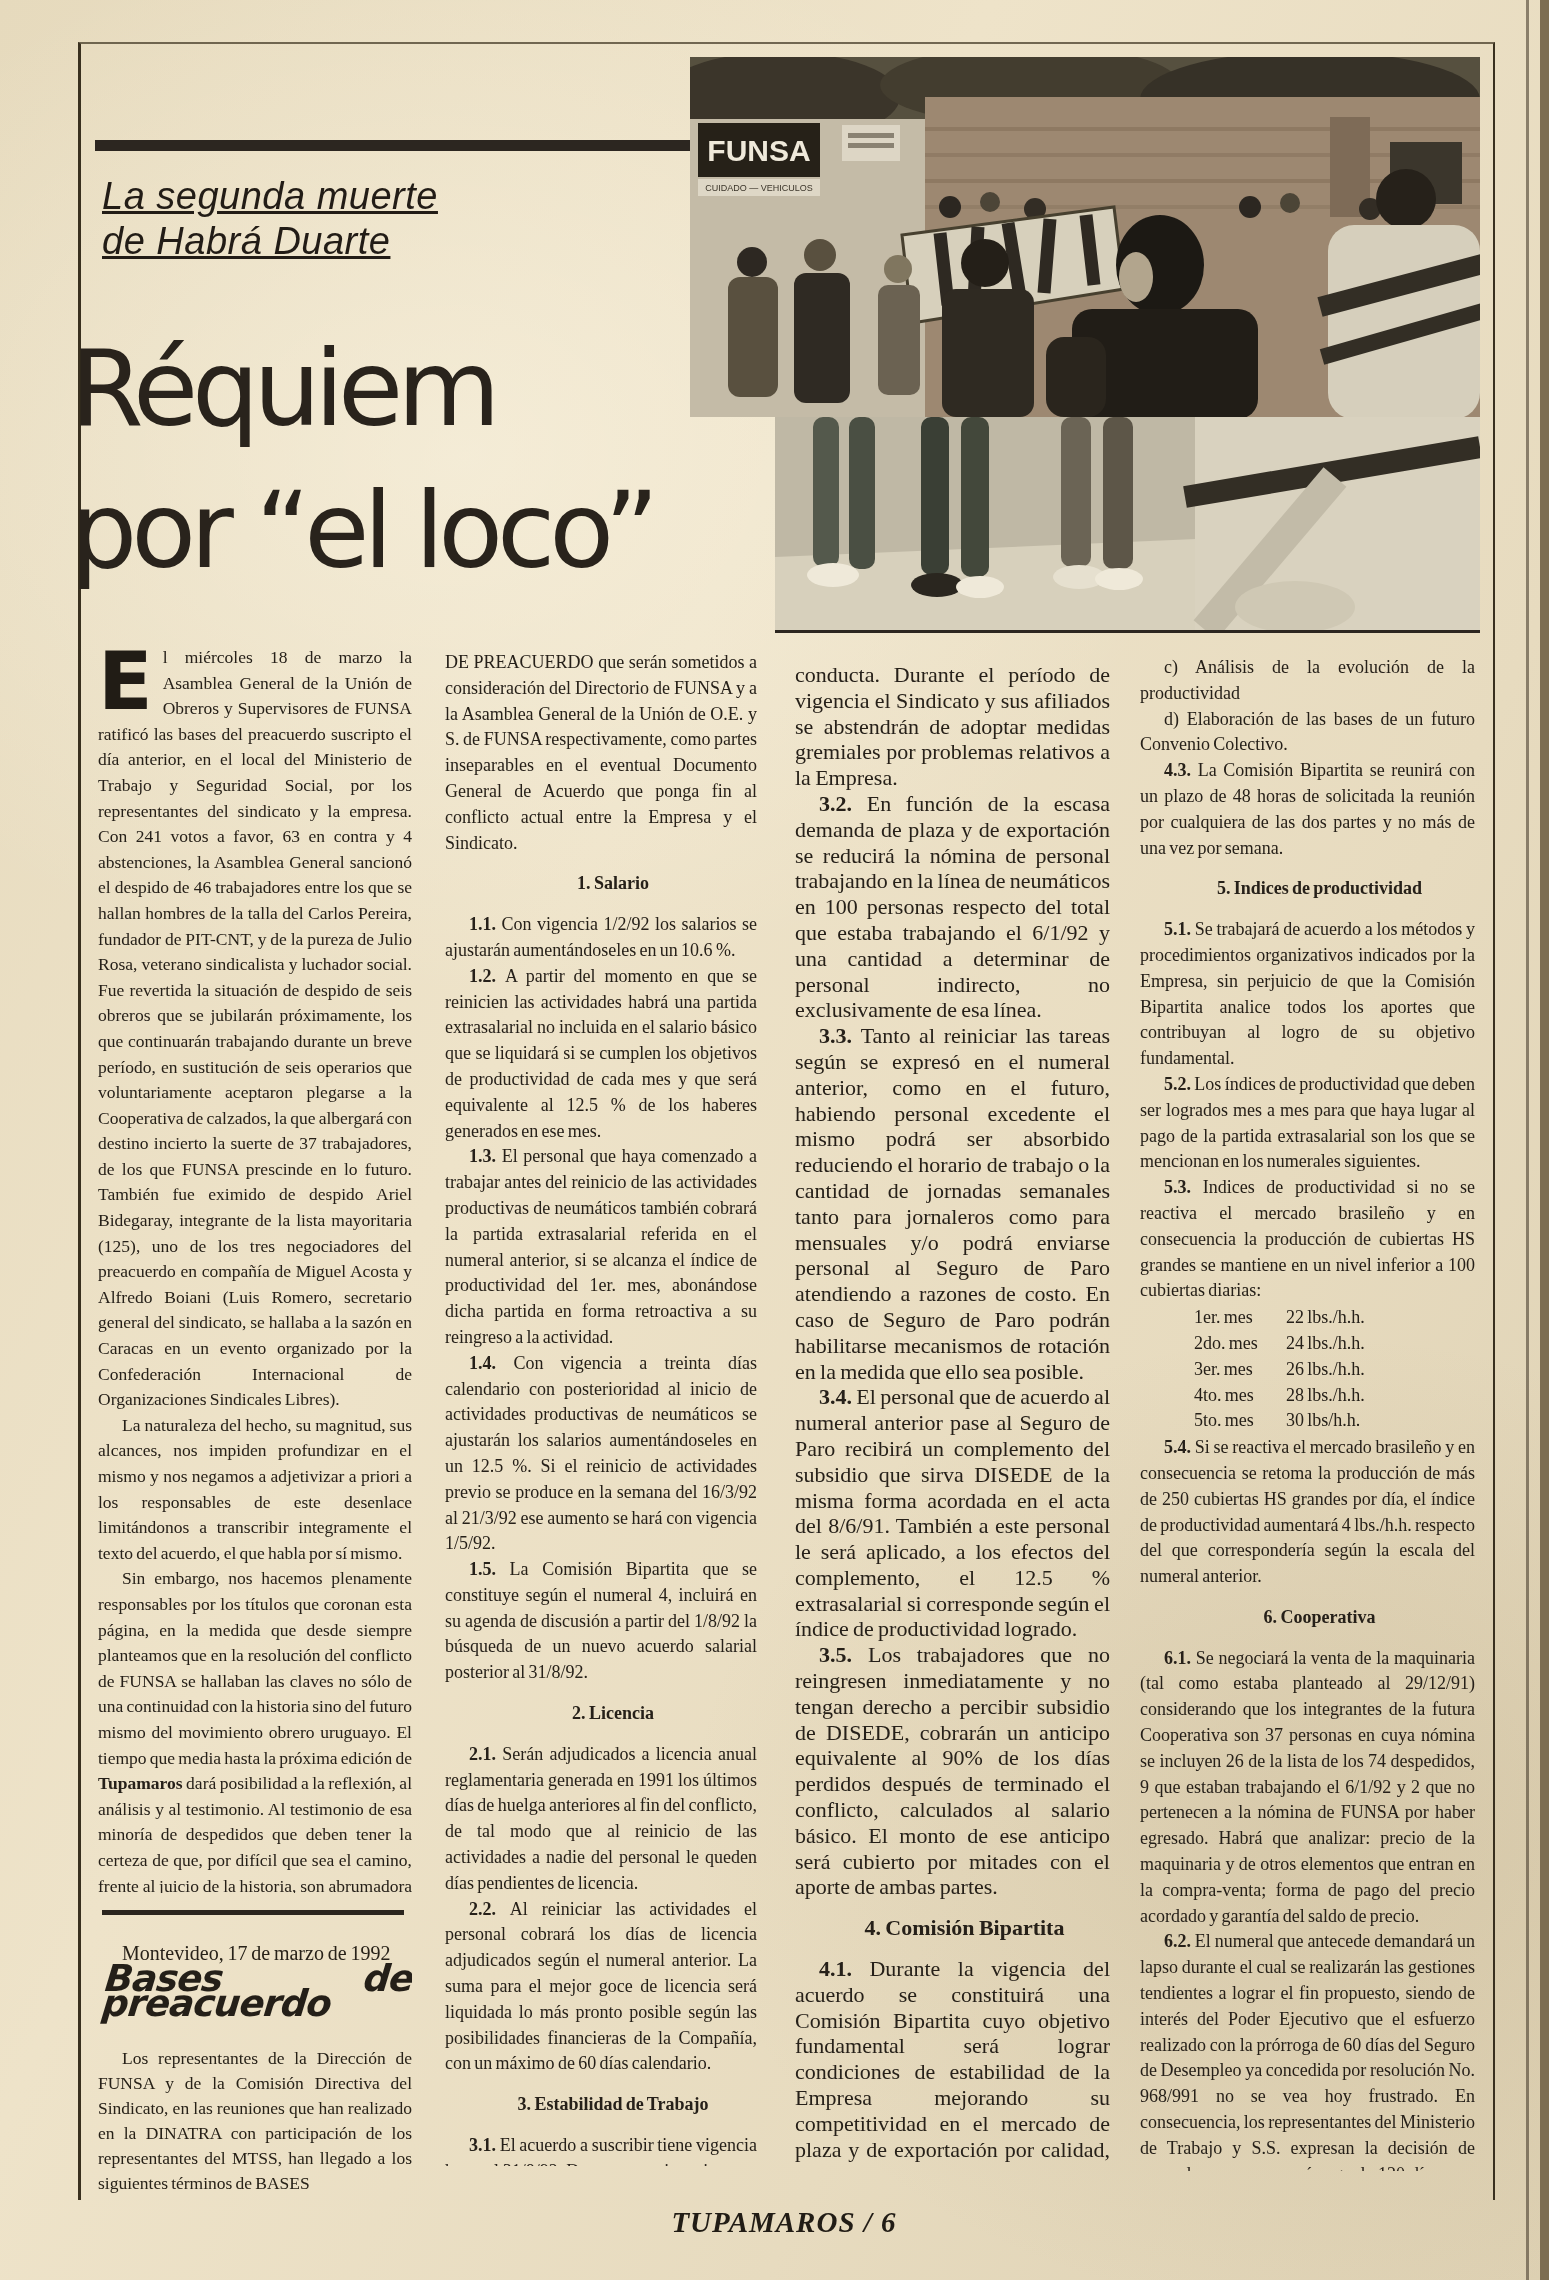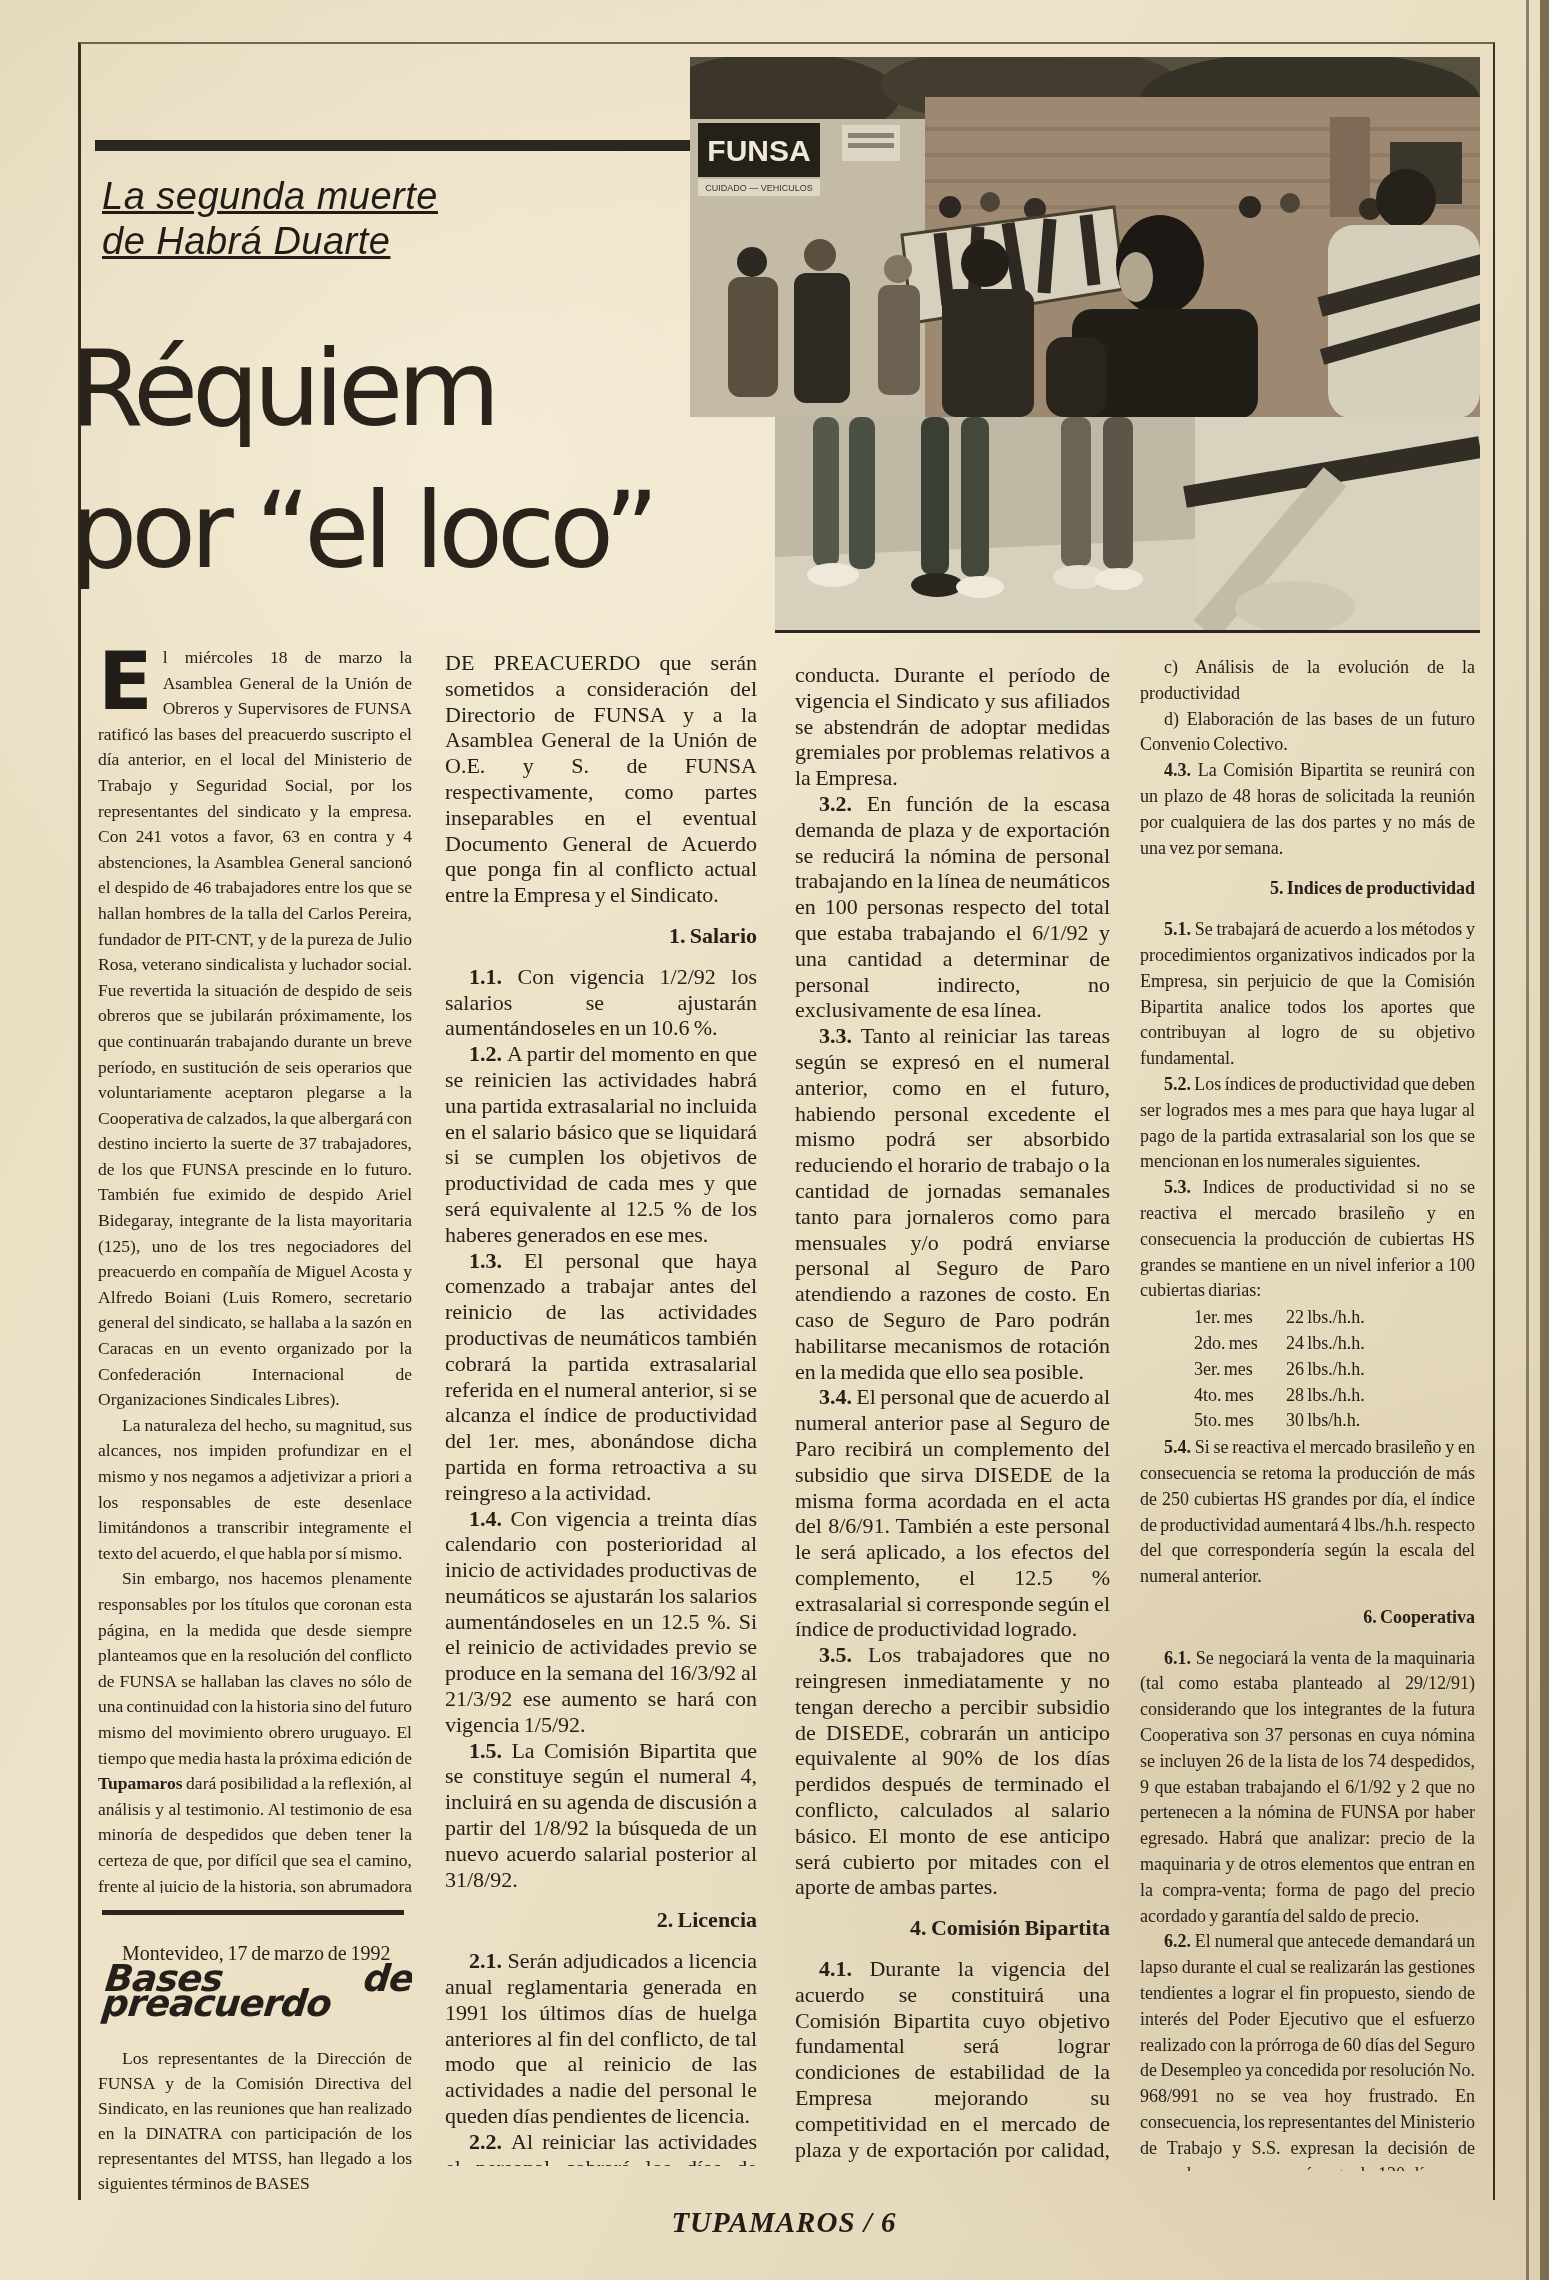--- a/index.html
+++ b/index.html
@@ -16,26 +16,26 @@
     border-left:3px solid #39301f;border-right:2px solid #39301f;border-top:2px solid rgba(60,50,30,.7);}
   .topbar{position:absolute;left:95px;top:140px;width:596px;height:11px;background:#2c2620;}
   .kicker{position:absolute;left:102px;top:174px;font-family:"Liberation Sans",sans-serif;
     font-style:italic;font-size:38px;line-height:45px;color:#221c16;letter-spacing:.5px;text-decoration:underline;}
   .headline{position:absolute;left:70px;top:318px;font-family:"DejaVu Sans",sans-serif;
     font-weight:normal;font-size:106px;line-height:142px;letter-spacing:-6px;color:#29231c;white-space:nowrap;}
   .photoA{position:absolute;left:690px;top:57px;width:790px;height:360px;overflow:hidden;}
   .photoB{position:absolute;left:775px;top:417px;width:705px;height:213px;overflow:hidden;border-bottom:3px solid #2c2620;}
   .col{position:absolute;text-align:justify;overflow:hidden;color:#262019;word-spacing:-1.2px;}
   #c1{left:98px;top:645px;width:314px;height:1248px;font-size:17.5px;line-height:25.6px;}
-  #c2{left:445px;top:650px;width:312px;height:1516px;font-size:22px;line-height:25.8px;}
+  #c2{left:445px;top:650px;width:312px;height:1516px;font-size:18px;line-height:25.8px;}
   #c3{left:795px;top:662px;width:315px;height:1506px;font-size:22px;line-height:25.8px;}
   #c4{left:1140px;top:655px;width:335px;height:1516px;font-size:18px;line-height:25.8px;}
   .col p{margin:0;text-indent:24px;}
   .col p.cont,.col p.drop{text-indent:0;}
-  .col .h{font-weight:bold;text-indent:24px;margin:15px 0;text-align:right;}
+  .col .h{font-weight:bold;text-indent:24px;margin:15px 0;text-align:center;}
   .cap{float:left;font-family:"DejaVu Sans",sans-serif;font-weight:bold;font-size:80px;
     line-height:62px;padding:6px 10px 2px 0;color:#211c15;}
   .ptable{padding-left:54px;margin:1px 0;}
   .prow{display:flex;}
   .prow span:first-child{width:92px;display:inline-block;}
   #c1tail{position:absolute;left:98px;top:1898px;width:314px;height:292px;overflow:hidden;
     font-size:17.5px;line-height:25px;text-align:justify;word-spacing:-1.2px;margin-top:12px;}
   .tailrule{width:302px;height:5px;background:#2b251e;margin:0 0 26px 4px;}
   .dateline{margin:0 0 2px 28px;font-size:20px;text-indent:0;}
   .scriptH{font-family:"DejaVu Sans",sans-serif;font-weight:bold;font-style:italic;

